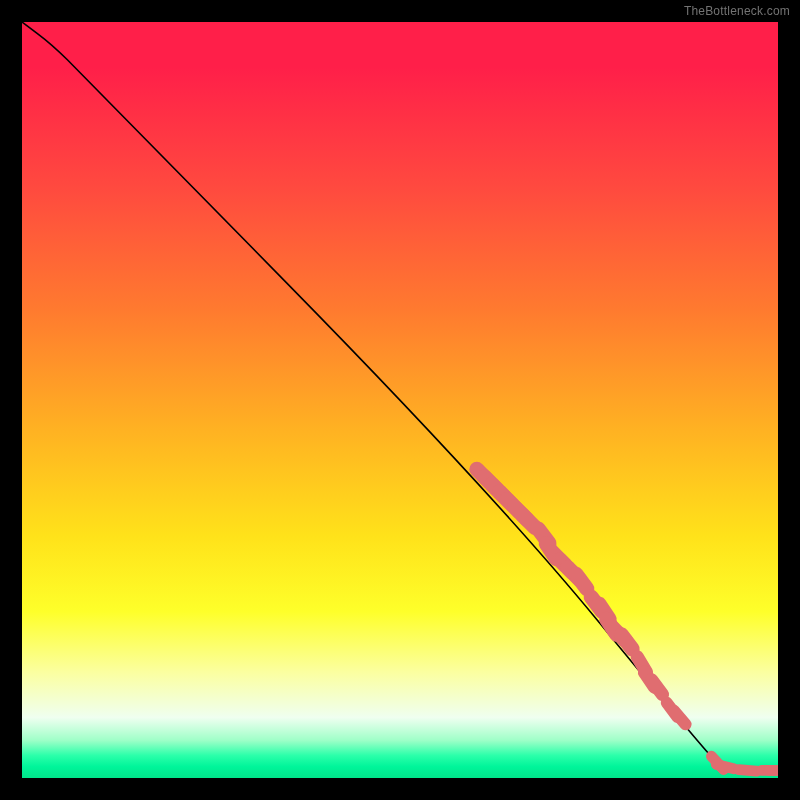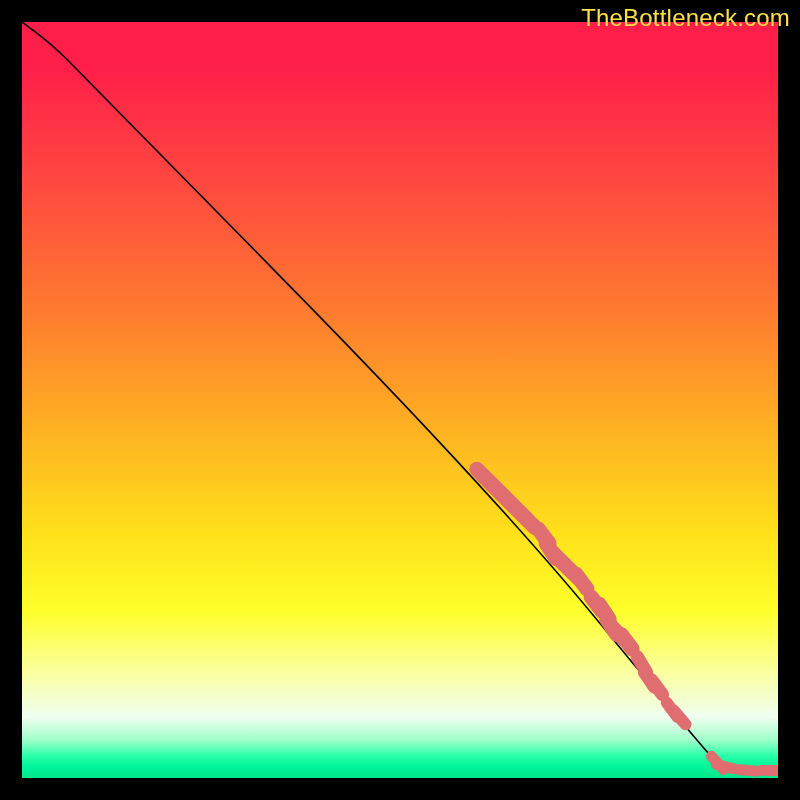--- a/index.html
+++ b/index.html
@@ -41,22 +41,22 @@
       #9fffc8 95%,
       #2cffaa 97%,
       #00f59a 98.5%,
       #00e58a 100%
     );
   }
   .credit {
     position: absolute;
     top: 4px;
     right: 10px;
-    color: #fde047;
-    font-size: 24px;
+    color: #737373;
+    font-size: 12px;
     font-weight: 500;
     letter-spacing: 0.2px;
     user-select: none;
   }
   svg.overlay {
     position: absolute;
     inset: 0;
   }
 </style>
 </head>

